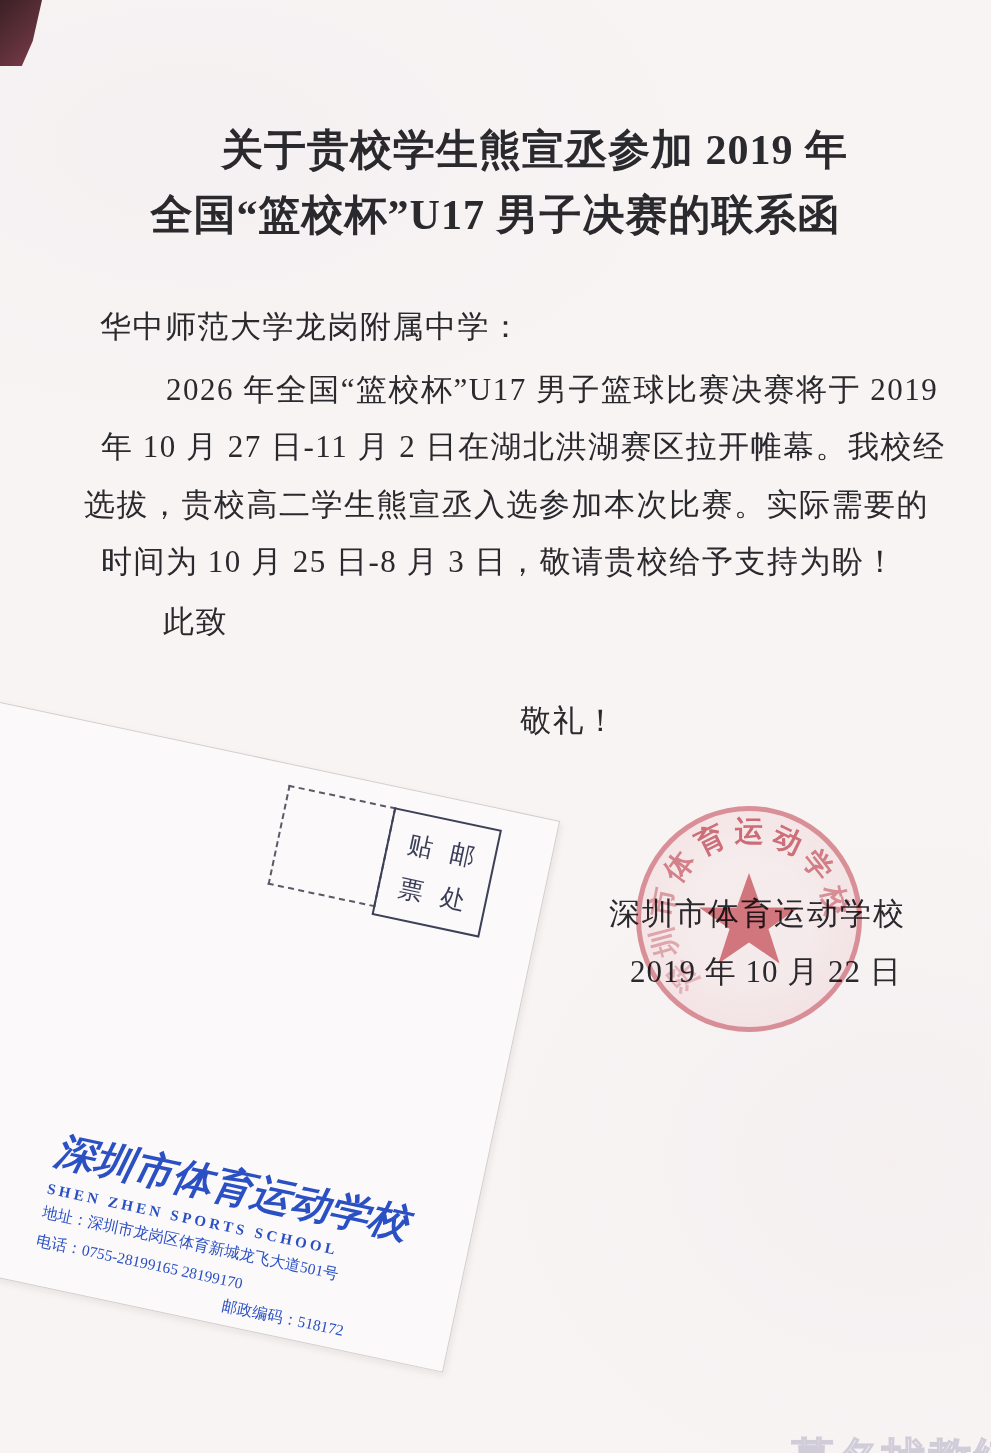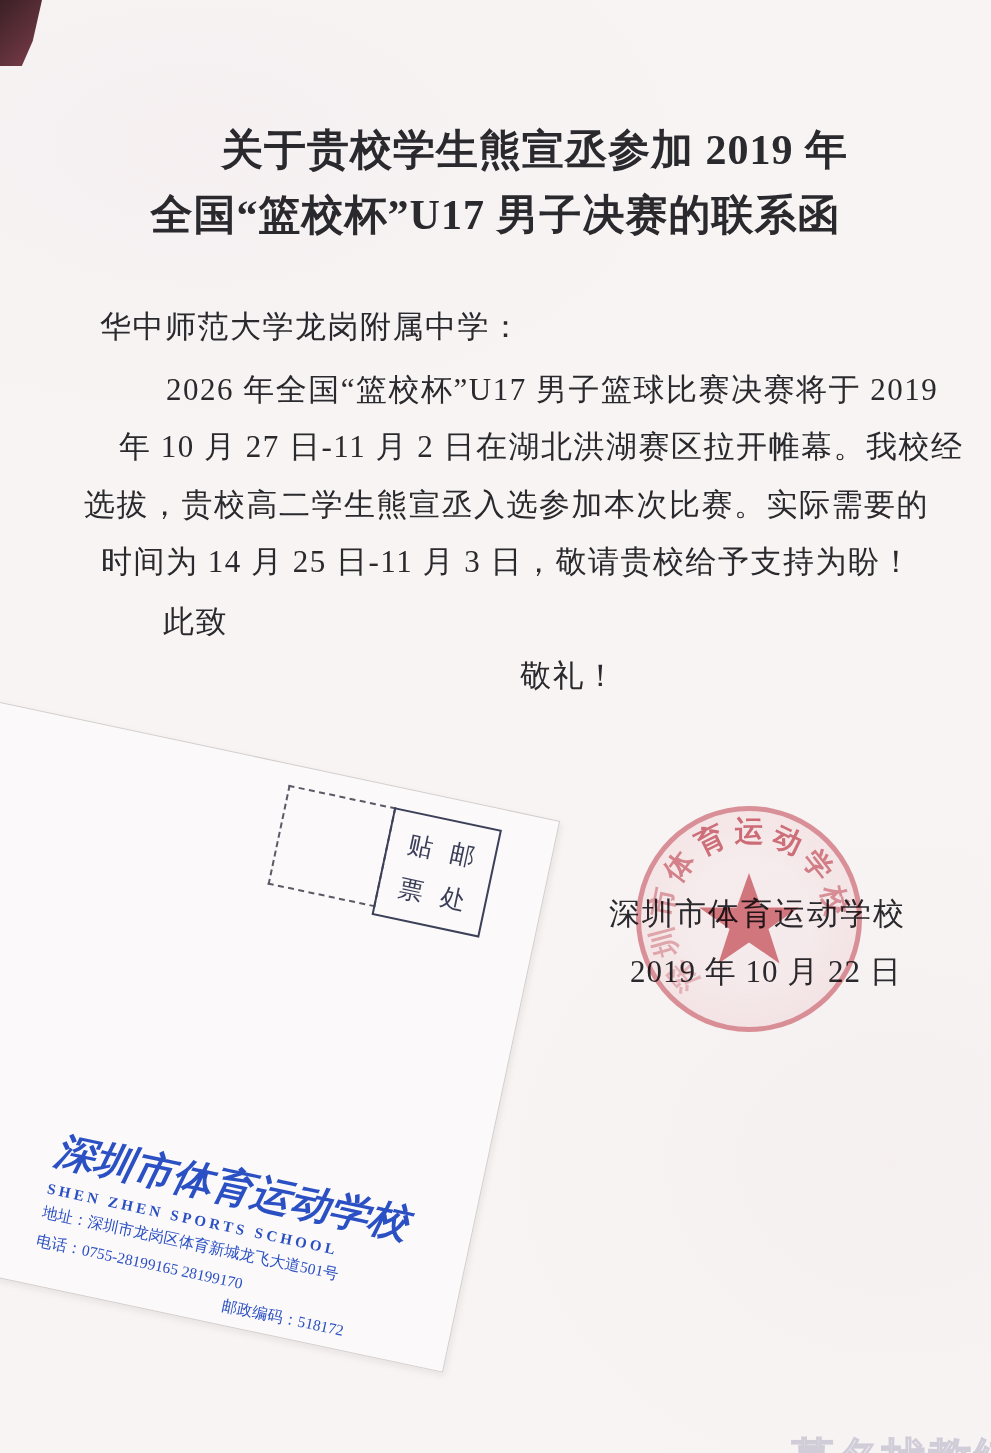--- a/index.html
+++ b/index.html
@@ -14,25 +14,25 @@
   }
   .abs{position:absolute;white-space:nowrap;}
 
   
   .title{left:0;width:991px;text-align:center;font-weight:bold;font-size:42px;letter-spacing:1px;}
   .t1{top:122px;padding-left:39px;}
   .t2{top:187px;}
   .bline{font-size:31px;letter-spacing:1.5px;}
   .salutation{left:100px;top:306px;}
   .b0{left:166px;top:369px;}
-  .b1{left:101px;top:426px;margin-left:18px;}
+  .b1{left:101px;top:426px;}
   .b2{left:84px;top:484px;}
   .b3{left:101px;top:541px;}
   .cizhi{left:163px;top:601px;}
-  .jingli{left:520px;top:655px;text-align:center;}
+  .jingli{left:520px;top:700px;text-align:center;}
   .sig{left:609px;top:893px;font-size:31px;letter-spacing:2px;z-index:2;}
   .sigdate{left:630px;top:951px;font-size:31px;letter-spacing:1px;z-index:2;}
 
   
   .seal{left:636px;top:806px;width:226px;height:226px;mix-blend-mode:multiply;z-index:3;}
   .seal-ring{position:absolute;left:0;top:0;right:0;bottom:0;border:5px solid rgba(198,62,76,.5);
     border-radius:50%;
     background:radial-gradient(circle, rgba(228,140,150,.07) 40%, rgba(224,120,132,.16));}
   .seal-star{position:absolute;left:61px;top:67px;width:104px;height:100px;background:rgba(198,60,72,.66);
     clip-path:polygon(50% 0%,61.8% 34.5%,98% 34.5%,68.7% 56.1%,79.4% 90.5%,50% 69.4%,20.6% 90.5%,31.3% 56.1%,2% 34.5%,38.2% 34.5%);
@@ -80,21 +80,21 @@
 </head>
 <body>
 
 <div class="abs title t1">关于贵校学生熊宣丞参加 2019 年</div>
 <div class="abs title t2">全国“篮校杯”U17 男子决赛的联系函</div>
 
 <div class="abs bline salutation">华中师范大学龙岗附属中学：</div>
 <div class="abs bline b0">2026 年全国“篮校杯”U17 男子篮球比赛决赛将于 2019</div>
 <div class="abs bline b1">年 10 月 27 日-11 月 2 日在湖北洪湖赛区拉开帷幕。我校经</div>
 <div class="abs bline b2">选拔，贵校高二学生熊宣丞入选参加本次比赛。实际需要的</div>
-<div class="abs bline b3">时间为 14 月 25 日-11 月 3 日，敬请贵校给予支持为盼！</div>
+<div class="abs bline b3">时间为 10 月 25 日-8 月 3 日，敬请贵校给予支持为盼！</div>
 <div class="abs bline cizhi">此致</div>
 <div class="abs bline jingli">敬礼！</div>
 
 <div class="abs sig">深圳市体育运动学校</div>
 <div class="abs sigdate">2019 年 10 月 22 日</div>
 
 <div class="abs seal">
   <div class="seal-ring"></div>
   <div class="seal-star"></div>
   <span class="rc rc0">深</span>

